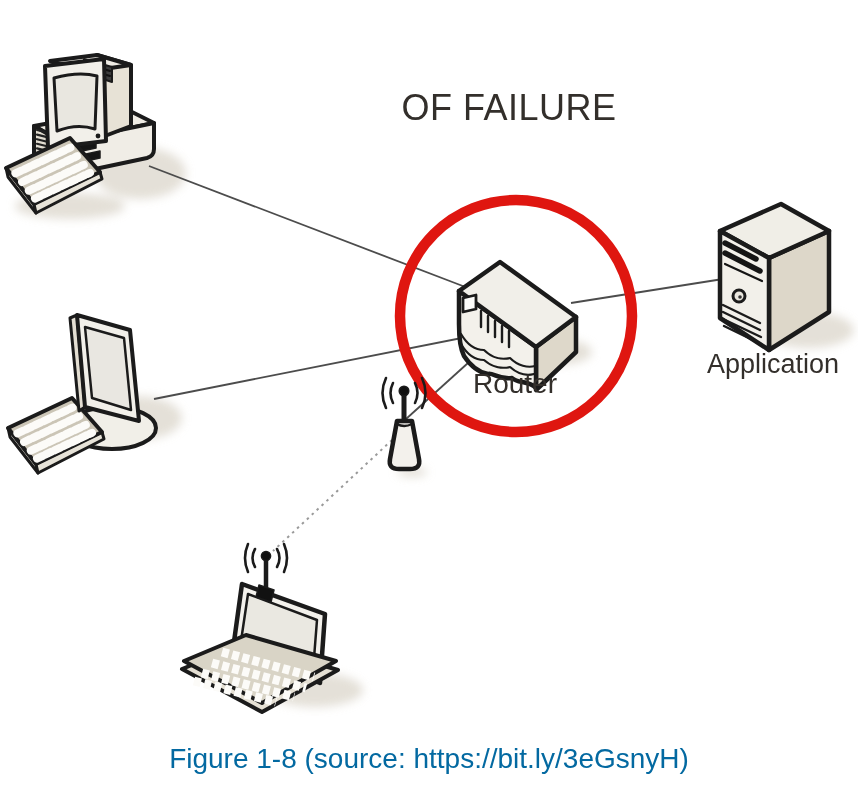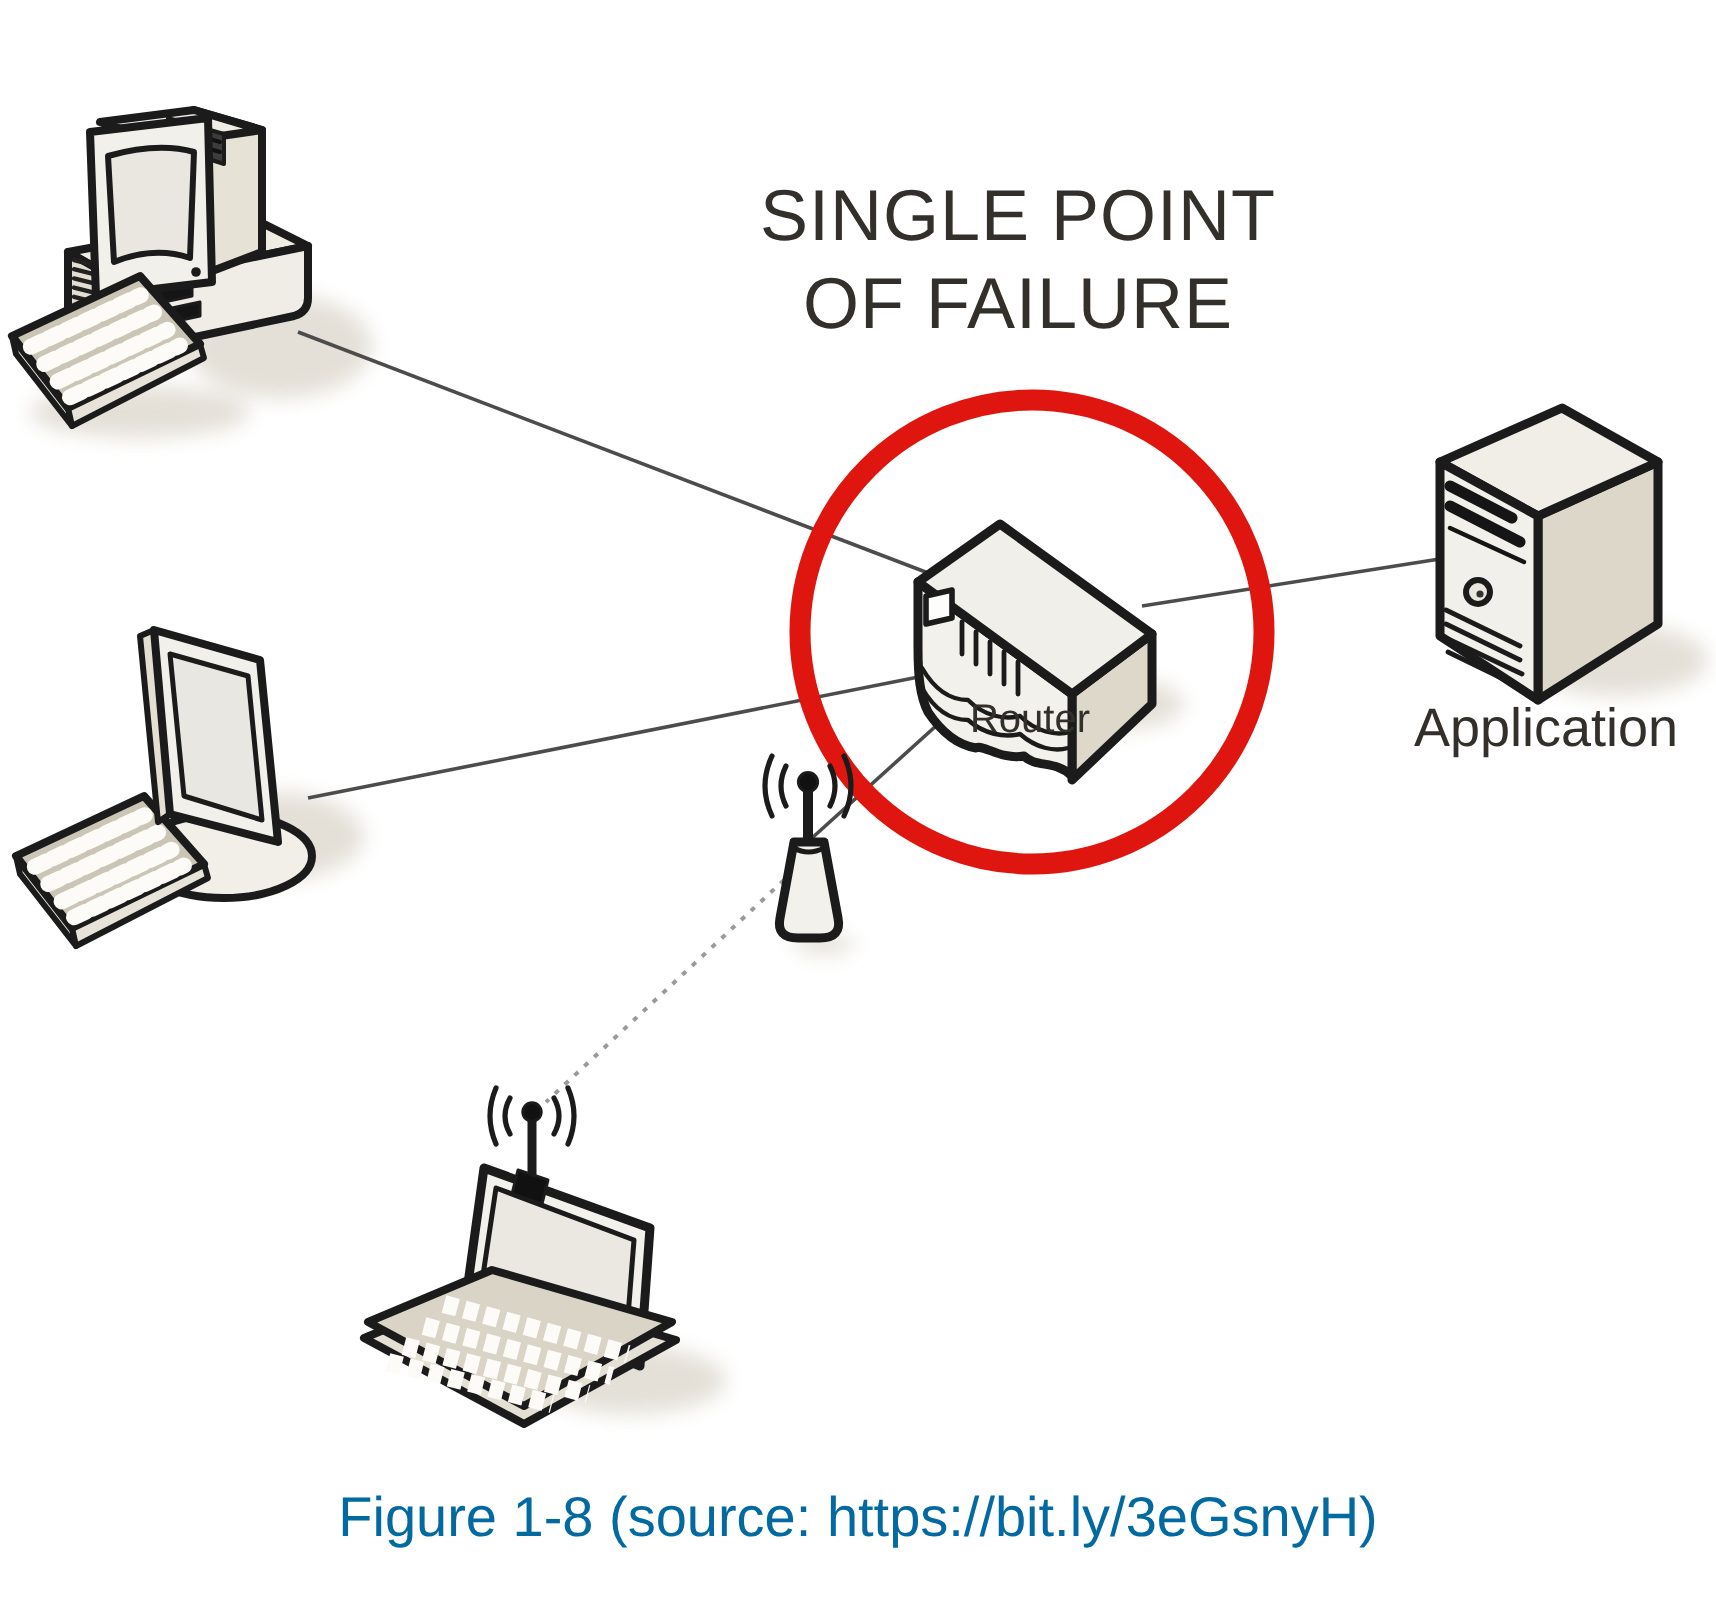--- a/index.html
+++ b/index.html
@@ -6,21 +6,21 @@
   .canvas{
     position:relative;width:858px;height:810px;background:#fff;overflow:hidden;
     font-family:"Liberation Sans",sans-serif;
   }
   .canvas svg{position:absolute;left:0;top:0;}
   .lbl{position:absolute;color:#332f2b;white-space:nowrap;}
   .title{
     top:86px;left:509px;transform:translateX(-50%);
     font-size:36px;line-height:44px;letter-spacing:.5px;text-align:center;
   }
-  .router-label{top:349px;left:515px;transform:translateX(-50%);font-size:20px;}
+  .router-label{top:368px;left:515px;transform:translateX(-50%);font-size:28px;}
   .server-label{top:347px;left:773px;transform:translateX(-50%);font-size:27px;line-height:34px;text-align:right;}
   .caption{top:743px;left:429px;transform:translateX(-50%);font-size:28px;color:#0369a1;}
 </style>
 </head>
 <body>
 
 <div class="canvas">
 
 <svg width="858" height="810" viewBox="0 0 858 810">
   <defs>
@@ -156,21 +156,20 @@
       <path d="M415,383 Q420,393 415,403"></path>
           <path d="M422,378 Q429,393 422,408"></path>
     </g>
     <circle cx="404" cy="391" r="4.8" fill="#111" stroke-width="1.5"></circle>
     <path d="M397,421 L390,459 Q388,469 399,469 L410,469 Q421,469 419,459 L412,421 Z" fill="#f3f1ec" stroke-width="4.5"></path>
     <path d="M397,424 Q404,428 412,424" fill="none" stroke-width="2.5"></path>
   </g>
 </svg>
 
 <div class="lbl title">
-  <div>SINGLE POINT</div>
   <div>OF FAILURE</div>
 </div>
 
 <div class="lbl router-label">Router</div>
 
 <div class="lbl server-label">
   <div>Application</div>
 </div>
 
 <div class="lbl caption">Figure 1-8 (source: https://bit.ly/3eGsnyH)</div>

